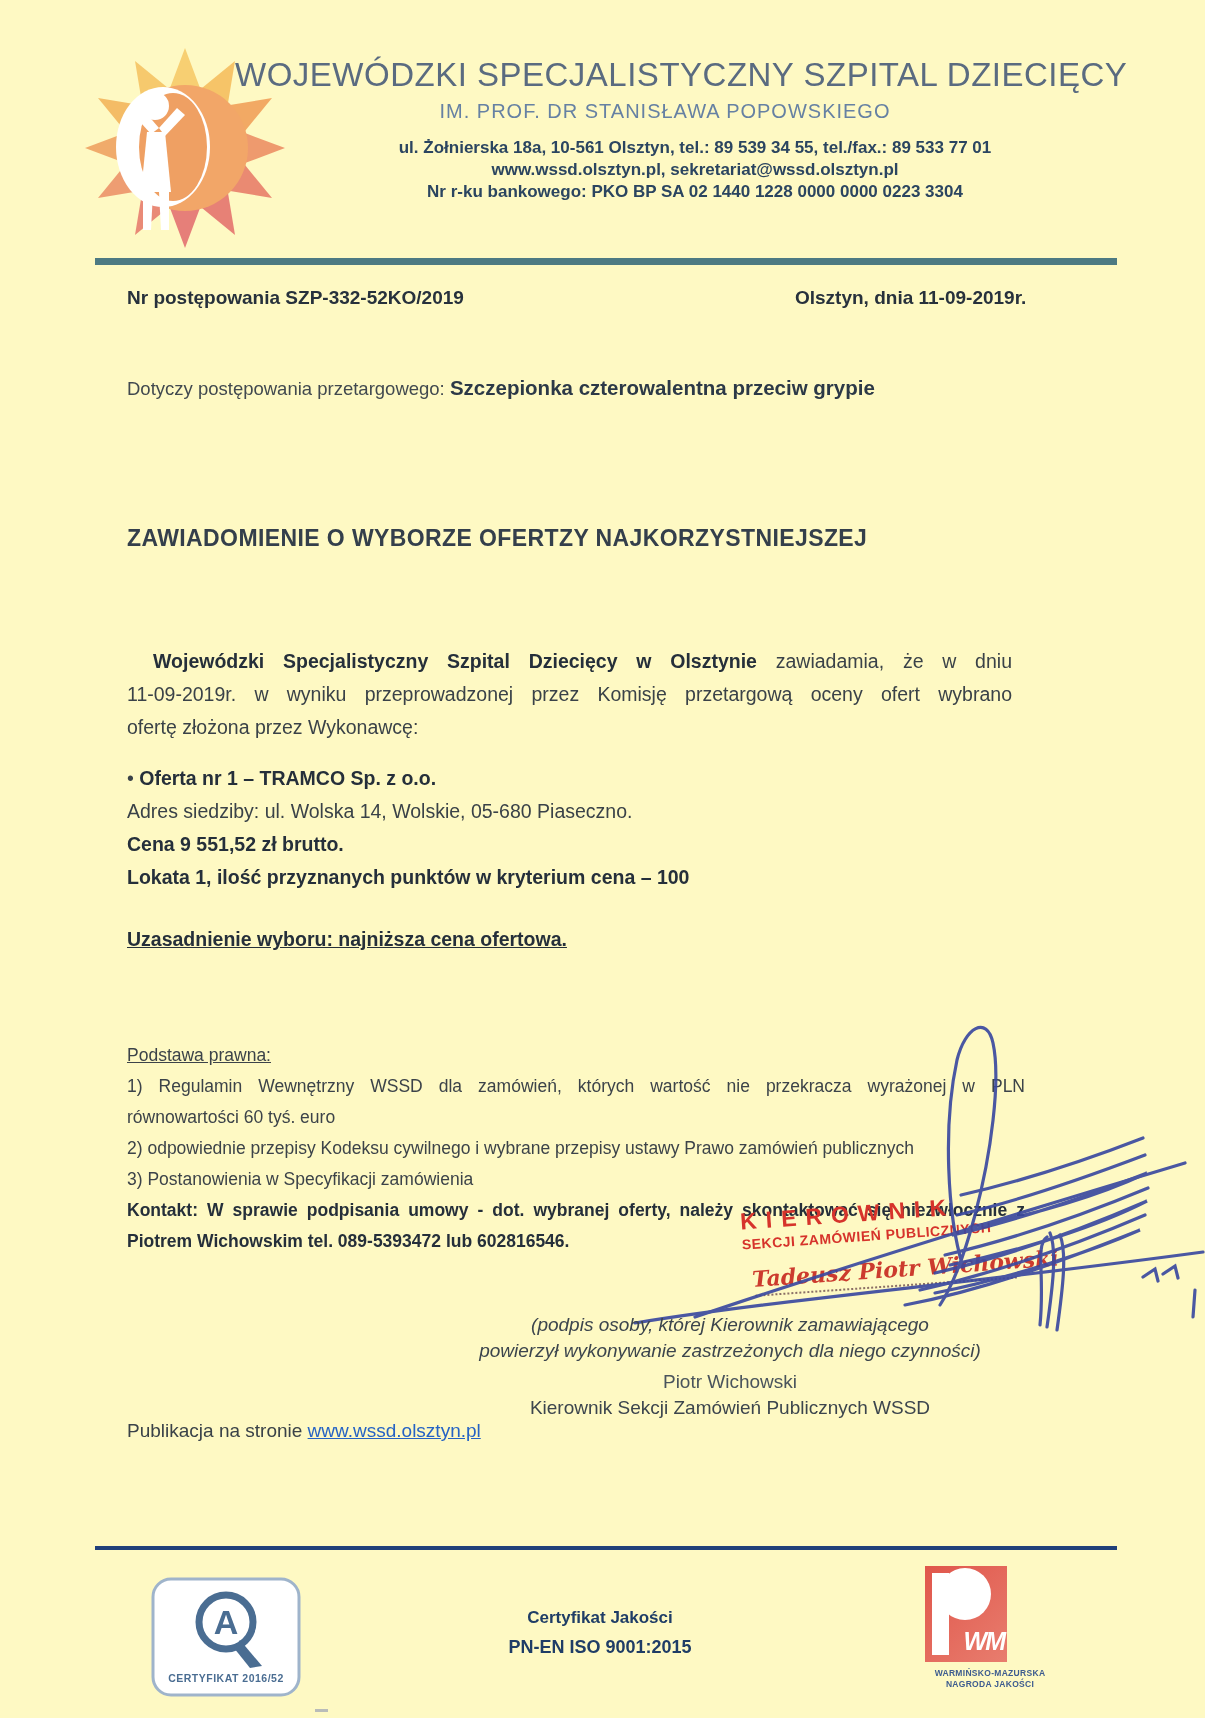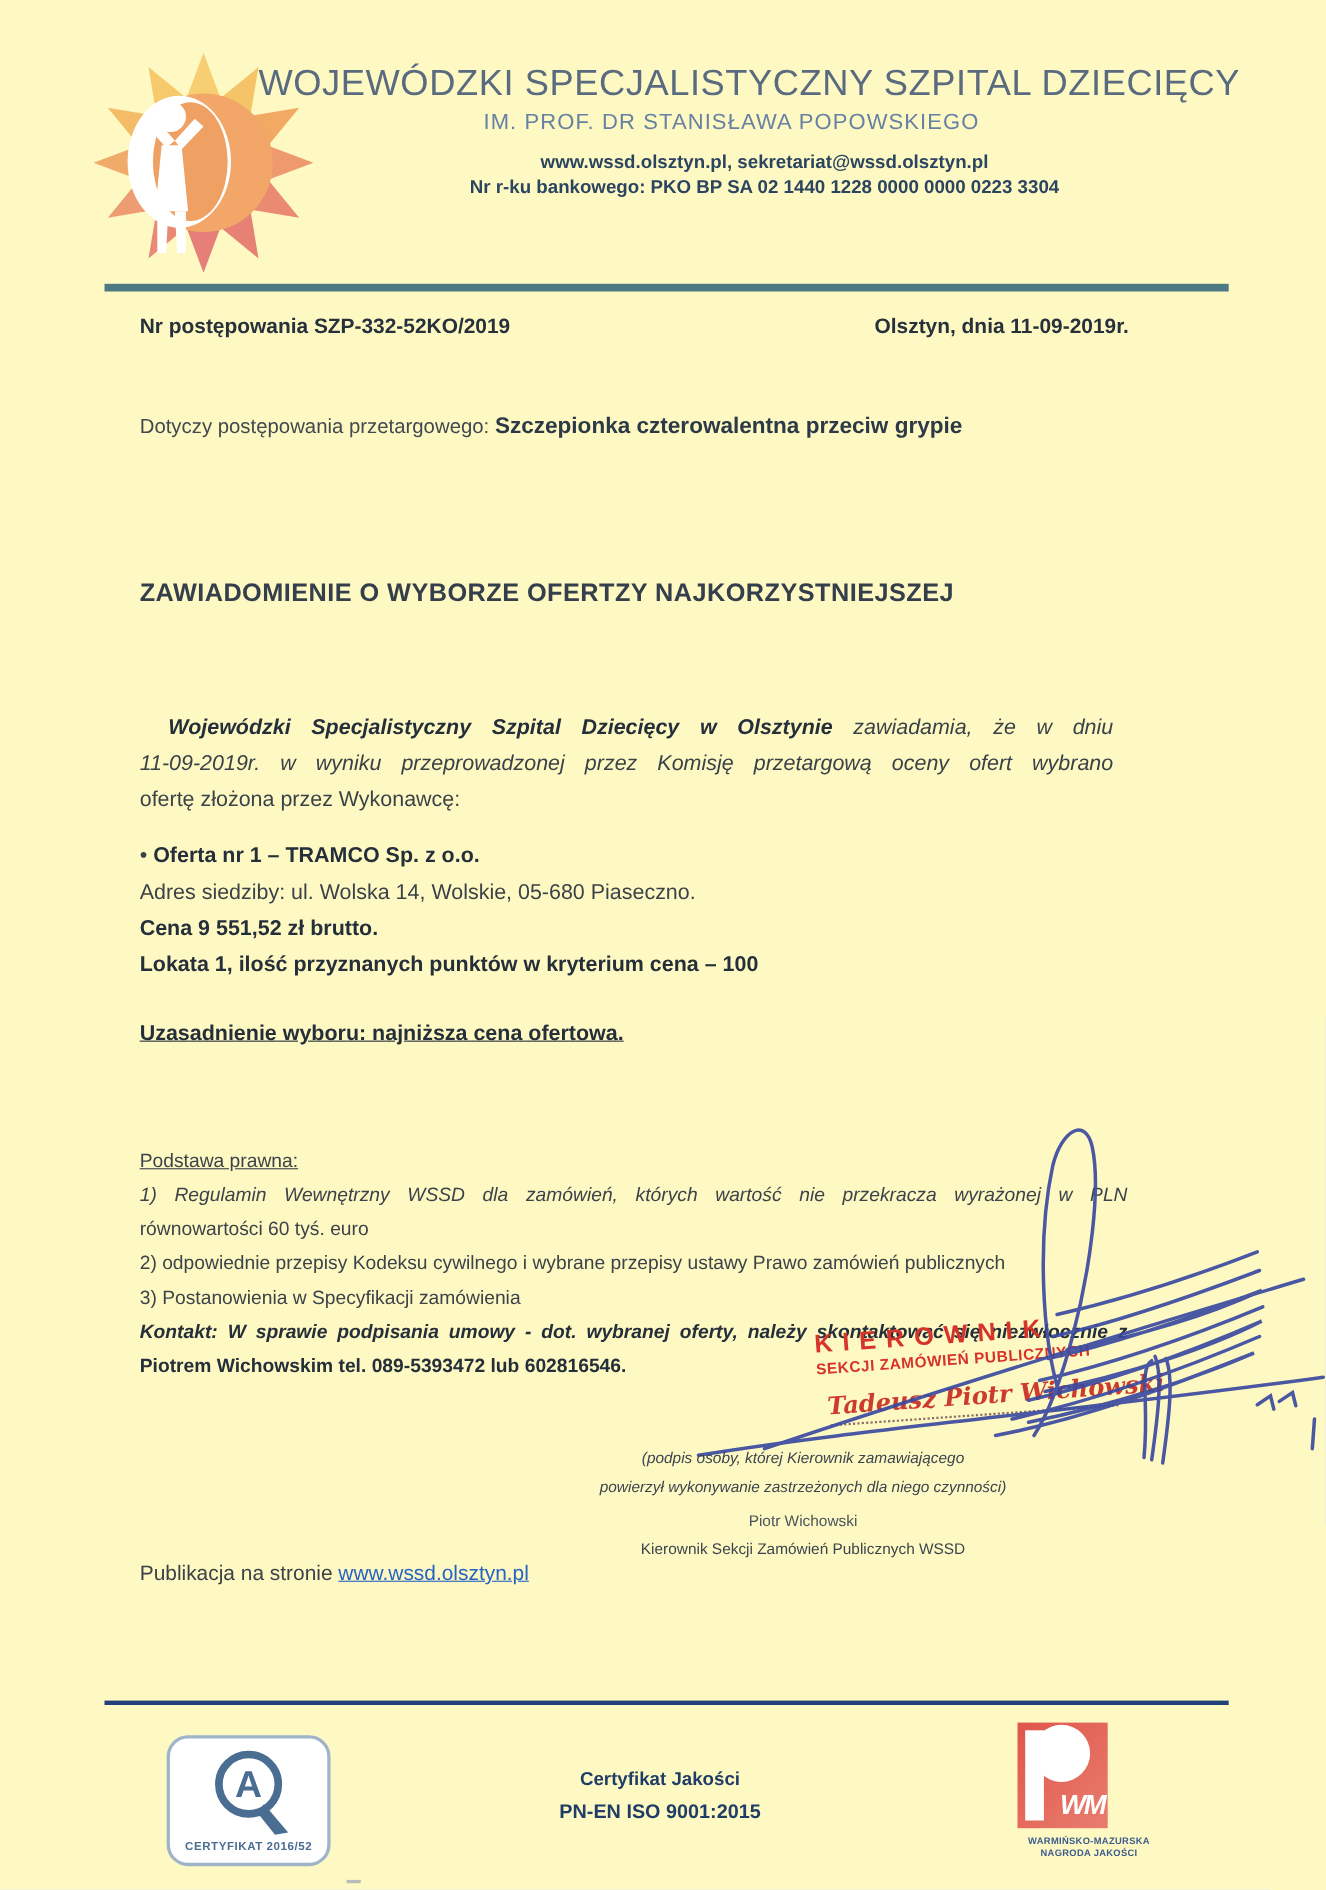--- a/index.html
+++ b/index.html
@@ -23,21 +23,21 @@
   .case-no{left:127px;top:287px;font-size:19px;font-weight:bold;color:#27313c;}
   .place-date{left:795px;top:287px;width:295px;font-size:19px;font-weight:bold;color:#27313c;}
   .subject-row{left:127px;top:376px;width:960px;font-size:18.5px;color:#41494f;}
   .subject-row b{font-size:20.5px;color:#2c3947;}
 
   .doc-title{left:127px;top:525px;width:980px;font-size:23px;font-weight:bold;
     color:#343f4b;letter-spacing:.4px;}
 
   
   .body-text{font-size:19.5px;line-height:33px;color:#3a4248;}
-  .jline{text-align:justify;text-align-last:justify;font-style:italic;}
+  .jline{text-align:justify;text-align-last:justify;}
   .intro{left:127px;top:645px;width:885px;}
   .intro .ind{text-indent:26px;}
   .intro b{color:#252f3a;}
   .offer{left:127px;top:762px;width:900px;}
   .offer .b{font-weight:bold;color:#252f3a;}
   .just-line{left:127px;top:928px;font-size:19.5px;font-weight:bold;color:#252f3a;
     text-decoration:underline;}
 
   
   .legal{left:127px;top:1040px;width:898px;font-size:17.5px;line-height:31px;color:#3c4349;}
@@ -47,21 +47,21 @@
   
   .stamp{left:742px;top:1196px;width:360px;color:#d6332b;transform:rotate(-4deg);}
   .stamp .l1{font-size:23px;font-weight:bold;letter-spacing:9px;}
   .stamp .l2{font-size:14px;font-weight:bold;letter-spacing:.5px;margin-top:1px;}
   .stamp .l3{font-family:"DejaVu Serif",serif;font-style:italic;font-weight:bold;
     font-size:22px;margin:14px 0 0 8px;color:#cc3b2e;}
   .stamp .dots{width:262px;border-bottom:2px dotted #8a6f66;margin:3px 0 0 10px;}
   .sig-svg{left:595px;top:1005px;pointer-events:none;}
 
   .sig-caption{left:400px;top:1312px;width:660px;text-align:center;
-    font-size:14px;line-height:26px;color:#3c454d;}
+    font-size:19px;line-height:26px;color:#3c454d;}
   .sig-caption .it{font-style:italic;}
   .sig-caption .nm{margin-top:5px;color:#4a545c;}
 
   .publication{left:127px;top:1420px;font-size:19px;color:#3a4248;}
   .publication .lnk{color:#2563c4;text-decoration:underline;cursor:pointer;}
 
   
   .navy-rule{left:95px;top:1546px;width:1022px;height:4px;background:#20407a;}
   .qa-logo{left:150px;top:1576px;}
   .cert-text{left:420px;top:1608px;width:360px;text-align:center;color:#1f3d66;}
@@ -103,20 +103,21 @@
     <polygon points="66,92 46,70 54,63 74,86" fill="#ffffff"></polygon>
     <polygon points="74,86 92,66 100,73 80,94" fill="#ffffff"></polygon>
     <polygon points="62,90 80,90 86,150 56,150" fill="#ffffff"></polygon>
     <polygon points="58,150 68,150 66,188 58,188" fill="#ffffff"></polygon>
     <polygon points="74,150 84,150 84,188 76,188" fill="#ffffff"></polygon>
   </svg>
 
   <div class="abs org-name">WOJEWÓDZKI SPECJALISTYCZNY SZPITAL DZIECIĘCY</div>
   <div class="abs patron">IM. PROF. DR STANISŁAWA POPOWSKIEGO</div>
   <div class="abs hdr-contact">
+    <div>ul. Żołnierska 18a, 10-561 Olsztyn, tel.: 89 539 34 55, tel./fax.: 89 533 77 01</div>
     <div>www.wssd.olsztyn.pl, sekretariat@wssd.olsztyn.pl</div>
     <div>Nr r-ku bankowego: PKO BP SA 02 1440 1228 0000 0000 0223 3304</div>
   </div>
   <div class="abs teal-rule"></div>
 
   <div class="abs case-no">Nr postępowania SZP-332-52KO/2019</div>
   <div class="abs place-date">Olsztyn, dnia 11-09-2019r.</div>
 
   <div class="abs subject-row">
     <span>Dotyczy postępowania przetargowego: </span><b>Szczepionka czterowalentna przeciw grypie</b>

